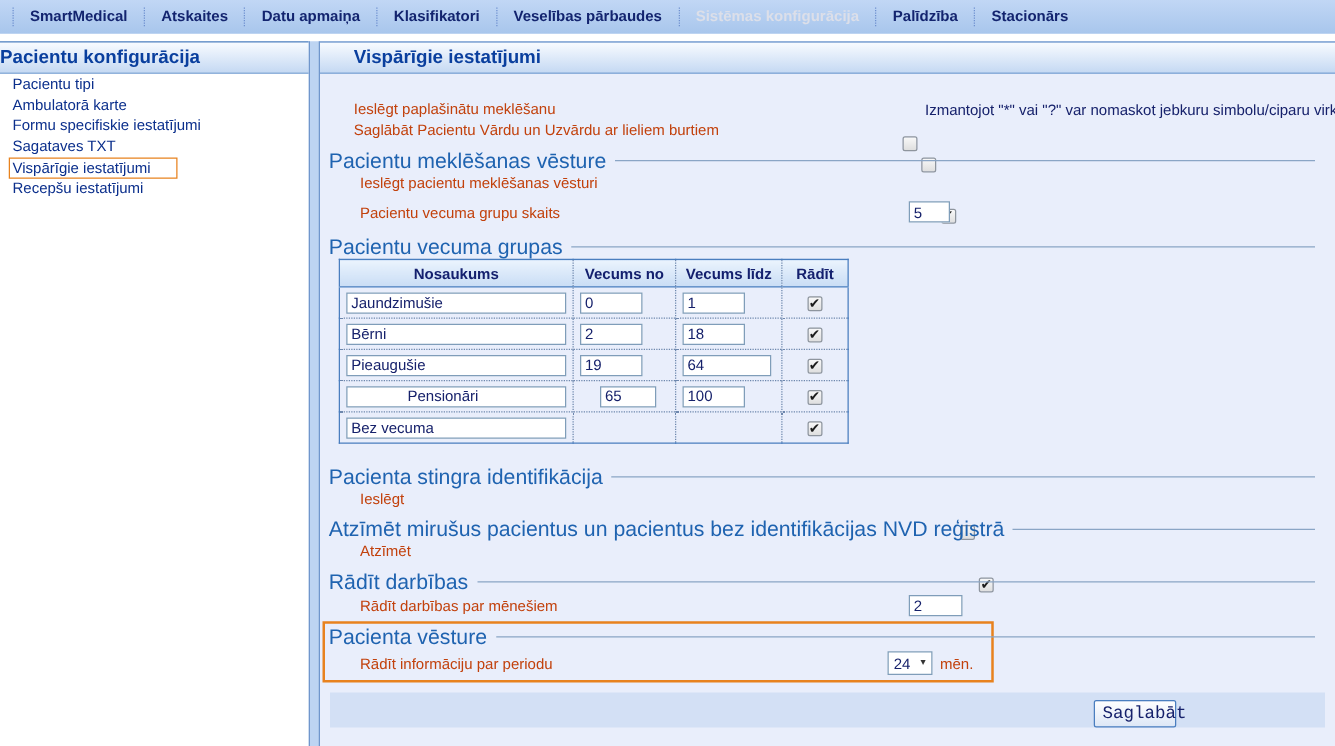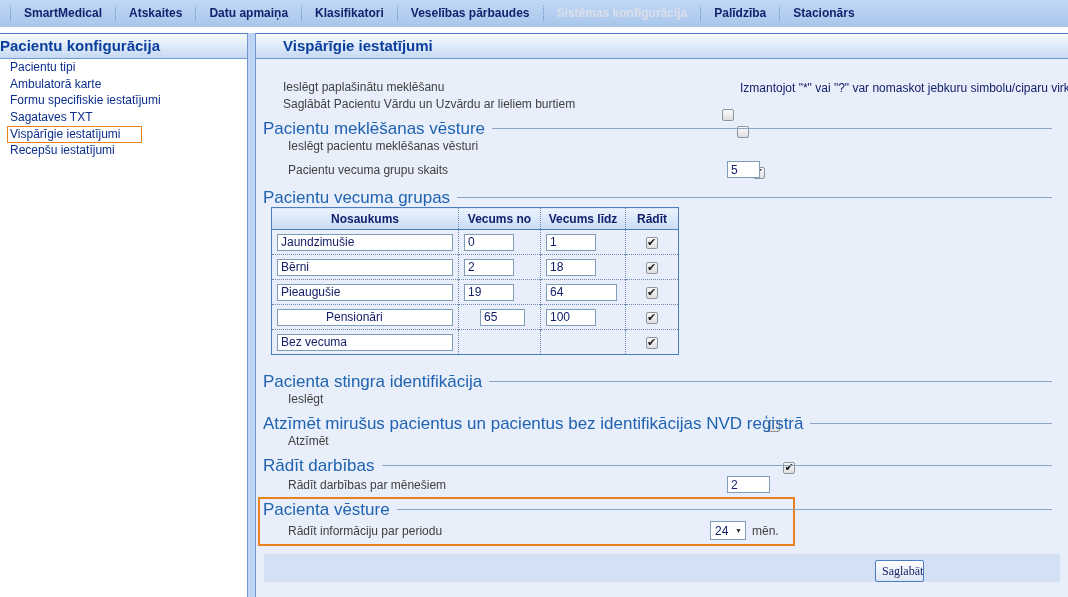--- a/index.html
+++ b/index.html
@@ -43,21 +43,21 @@
     position:absolute; top:33px; left:247px; width:9px; bottom:0;
     background:#bdd4f2; border-left:1px solid #7096cc; border-right:1px solid #7096cc;
   }
   
   .main {
     position:absolute; top:33px; left:256px; width:812px; bottom:0;
     background:#e9eefb; overflow:hidden;
   }
   .main .panel-header { padding-left:27px; }
   .abs { position:absolute; white-space:nowrap; }
-  .flabel { color:#404040; font-size:12px; }
+  .flabel { color:#c2410c; font-size:12px; }
   .note { color:#16216b; font-size:12px; }
   .section-row {
     position:absolute; left:7px; right:16px; height:13px;
     display:flex; align-items:center; color:#1f63b0; font-size:17px; white-space:nowrap;
   }
   .section-row .line { flex:1; margin-left:7px; height:0; border-top:1px solid #8aa5c5; }
   
   .cb {
     display:inline-block; width:12px; height:12px; position:relative;
     border:1px solid #8e959e; border-radius:2px;
@@ -97,24 +97,24 @@
   .orange-box {
     position:absolute; left:2px; top:497px; width:537px; height:49px;
     border:2px solid #e8821e; pointer-events:none;
   }
   
   
   .btn-bar {
     position:absolute; left:8px; right:8px; top:521px; height:28px; background:#d3e0f5;
   }
   .save-btn {
-    position:absolute; left:619px; top:527px; width:49px; height:22px;
+    position:absolute; left:619px; top:527px; width:66px; height:22px;
     border:1px solid #4a7ebf; border-radius:2px;
     background:linear-gradient(#fefeff,#dde7f6);
-    color:#16216b; font-size:12px; font-family:Liberation Serif, serif; cursor:pointer;
+    color:#16216b; font-size:14px; font-family:Liberation Mono, monospace; cursor:pointer;
   }
 </style>
 </head>
 <body>
 
 <div class="menubar">
   <div class="menu-item">SmartMedical</div>
   <div class="menu-item">Atskaites</div>
   <div class="menu-item">Datu apmaiņa</div>
   <div class="menu-item">Klasifikatori</div>

